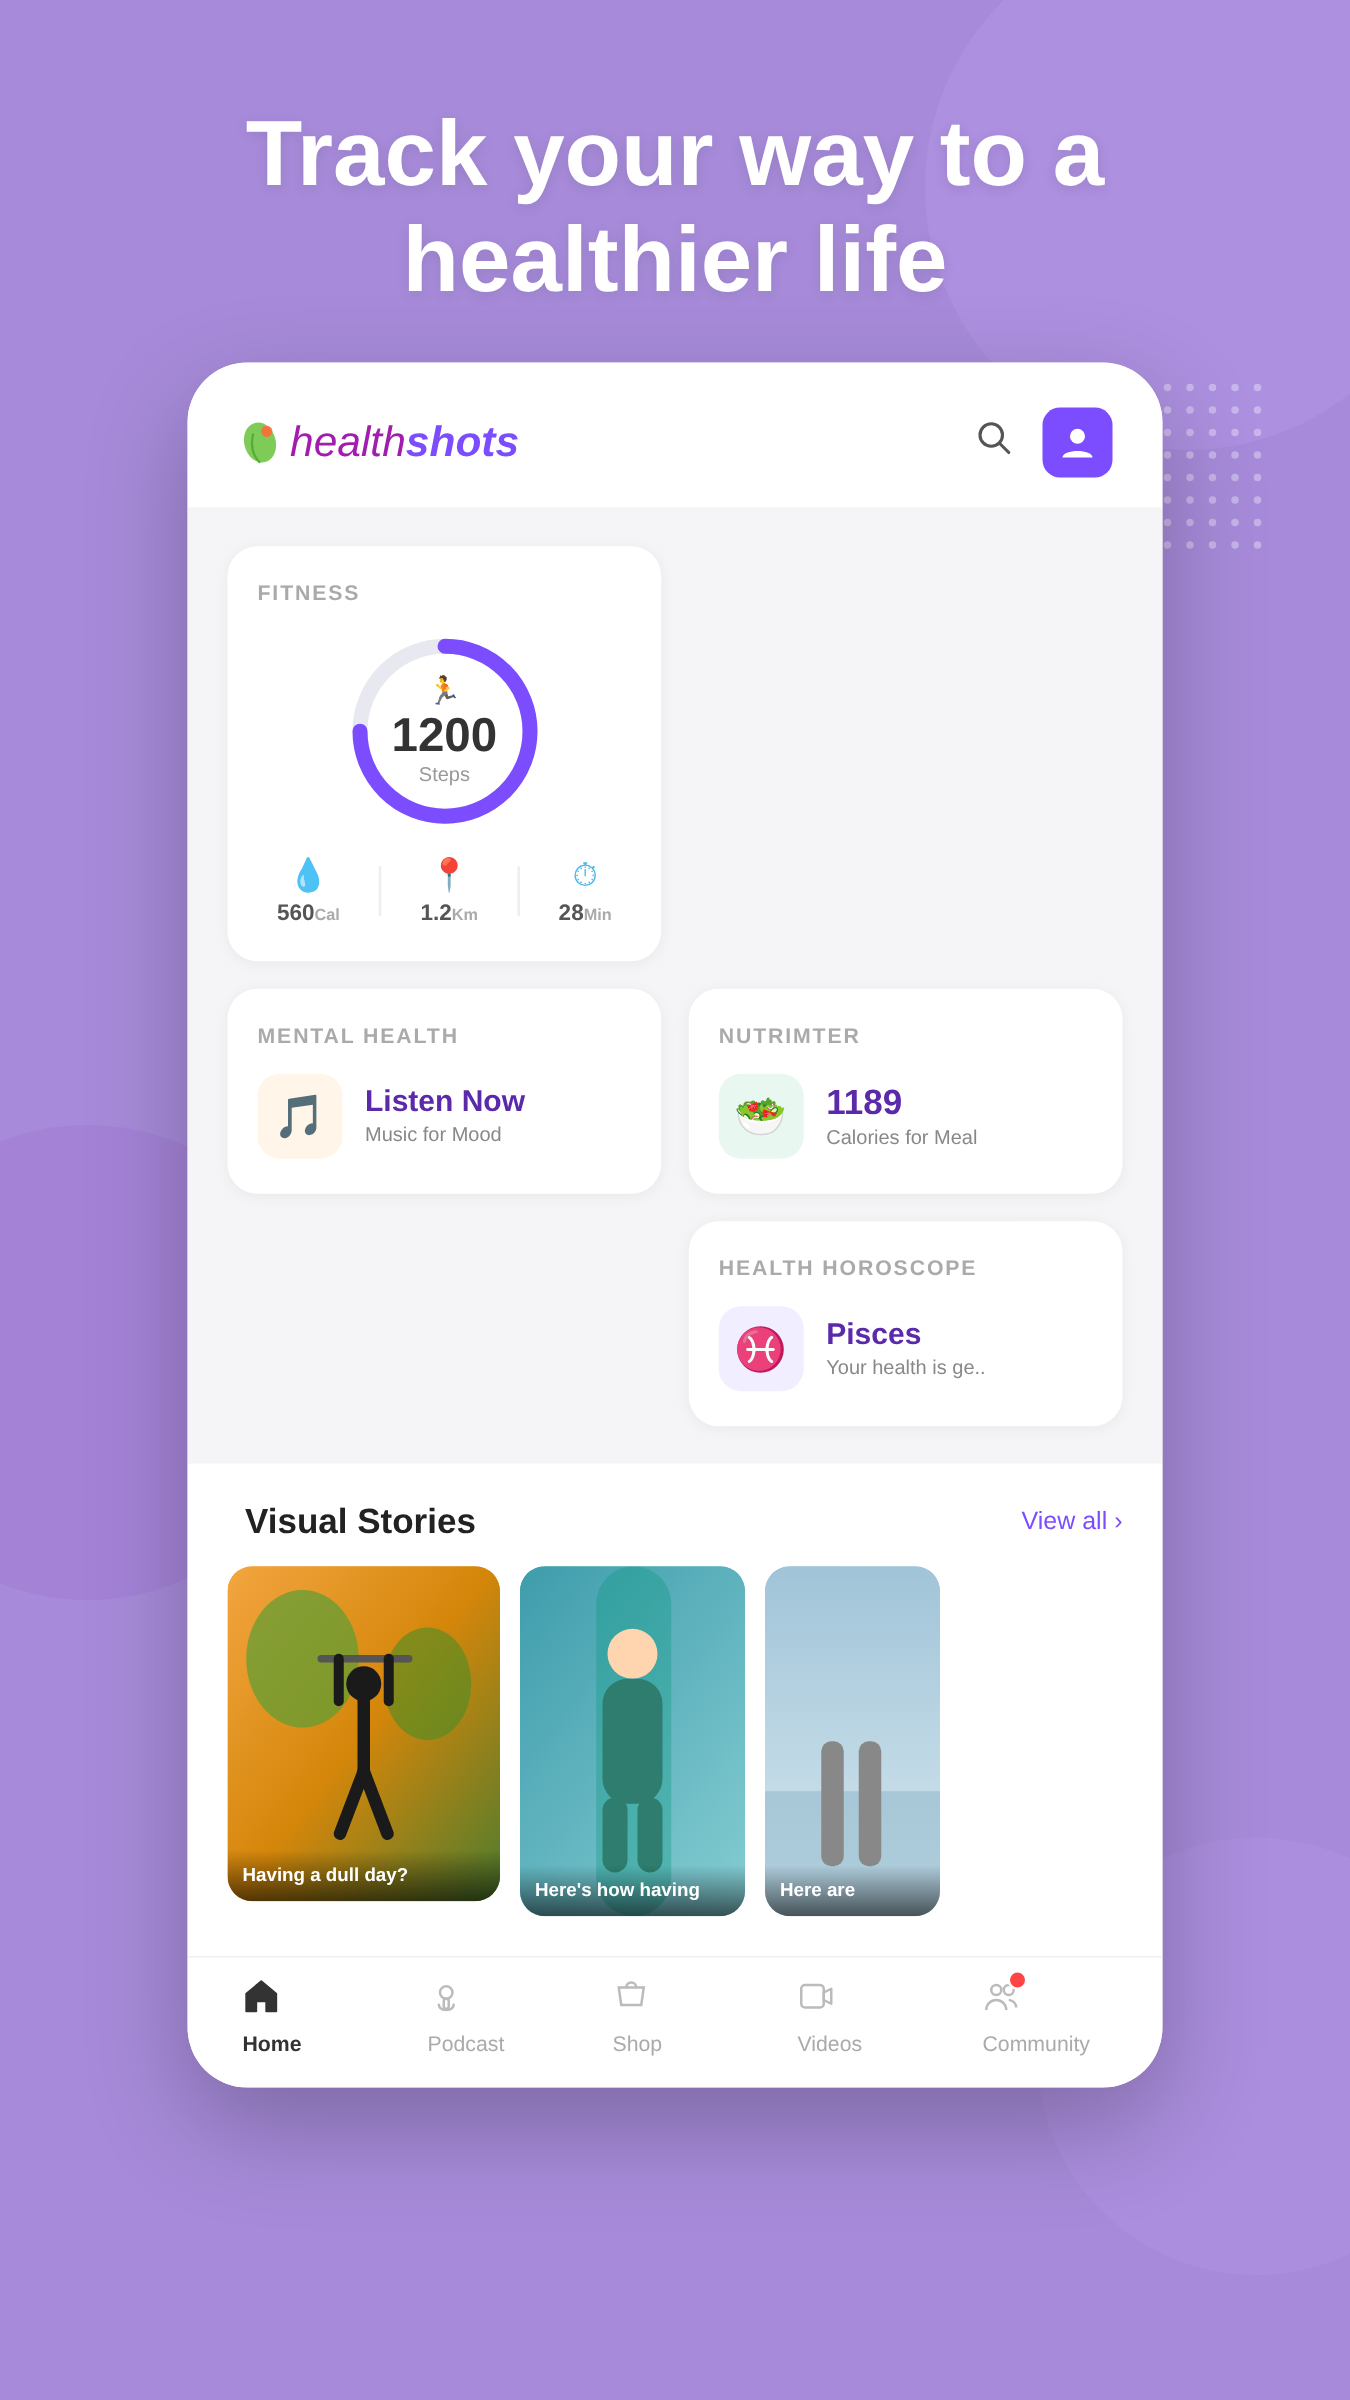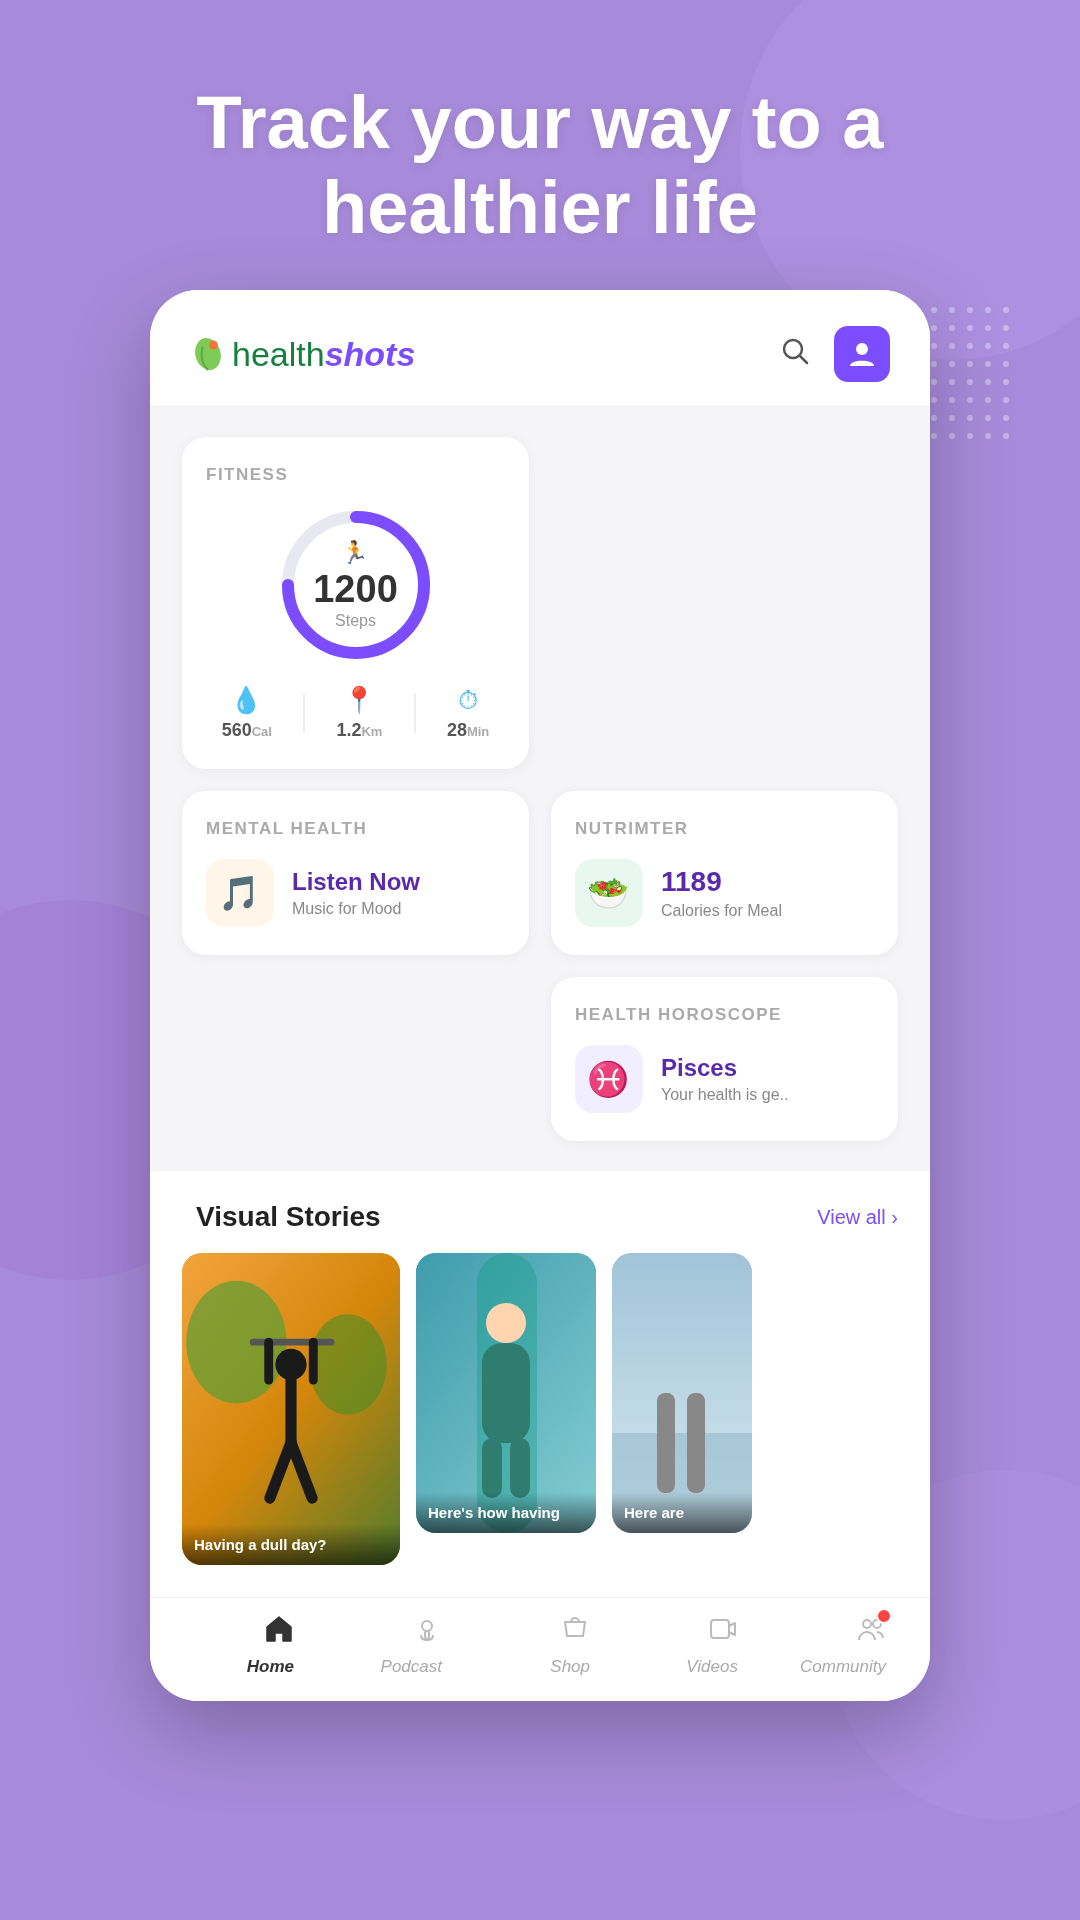--- a/index.html
+++ b/index.html
@@ -96,21 +96,21 @@
       gap: 6px;
     }
     .logo-leaf {
       width: 36px;
       height: 36px;
     }
     .logo-text {
       font-size: 34px;
       font-weight: 400;
     }
-    .logo-text .health { color: #15803d; font-weight: 500; }
+    .logo-text .health { color: #a21caf; font-weight: 500; font-style: italic; }
     .logo-text .shots { color: #7c4dff; font-weight: 700; font-style: italic; margin-top: 48px; }
     .header-icons {
       display: flex;
       align-items: center;
       gap: 24px;
     }
     .search-icon-btn {
       color: #555;
       font-size: 30px;
       cursor: pointer;
@@ -312,21 +312,21 @@
       padding: 0 32px 32px 32px;
       overflow: hidden;
     }
     .story-card {
       border-radius: 20px;
       overflow: hidden;
       flex-shrink: 0;
       position: relative;
       cursor: pointer;
     }
-    .story-card:first-child { width: 218px; height: 312px; }
+    .story-card:first-child { width: 218px; height: 268px; }
     .story-card:nth-child(2) { width: 180px; height: 280px; }
     .story-card:nth-child(3) { width: 140px; height: 280px; }
     
     .story-bg-1 {
       background: linear-gradient(135deg, #f4a641 0%, #c8860a 50%, #4a7c2f 100%);
       width: 100%;
       height: 100%;
     }
     .story-bg-2 {
       background: linear-gradient(135deg, #2196a8 0%, #4db6c0 50%, #88cfd4 100%);
@@ -355,25 +355,24 @@
       background: white;
       border-top: 1px solid #eee;
       display: flex;
       align-items: center;
       justify-content: space-around;
       padding: 16px 20px 24px 20px;
     }
     .nav-item {
       display: flex;
       flex-direction: column;
-      align-items: flex-end;
+      align-items: flex-start;
       gap: 6px;
       cursor: pointer;
       min-width: 100px;
-      font-style: italic;
     }
     .nav-icon {
       font-size: 30px;
       color: #bbb;
     }
     .nav-icon.active { color: #333; }
     .nav-label {
       font-size: 17px;
       color: #aaa;
       font-weight: 500;

